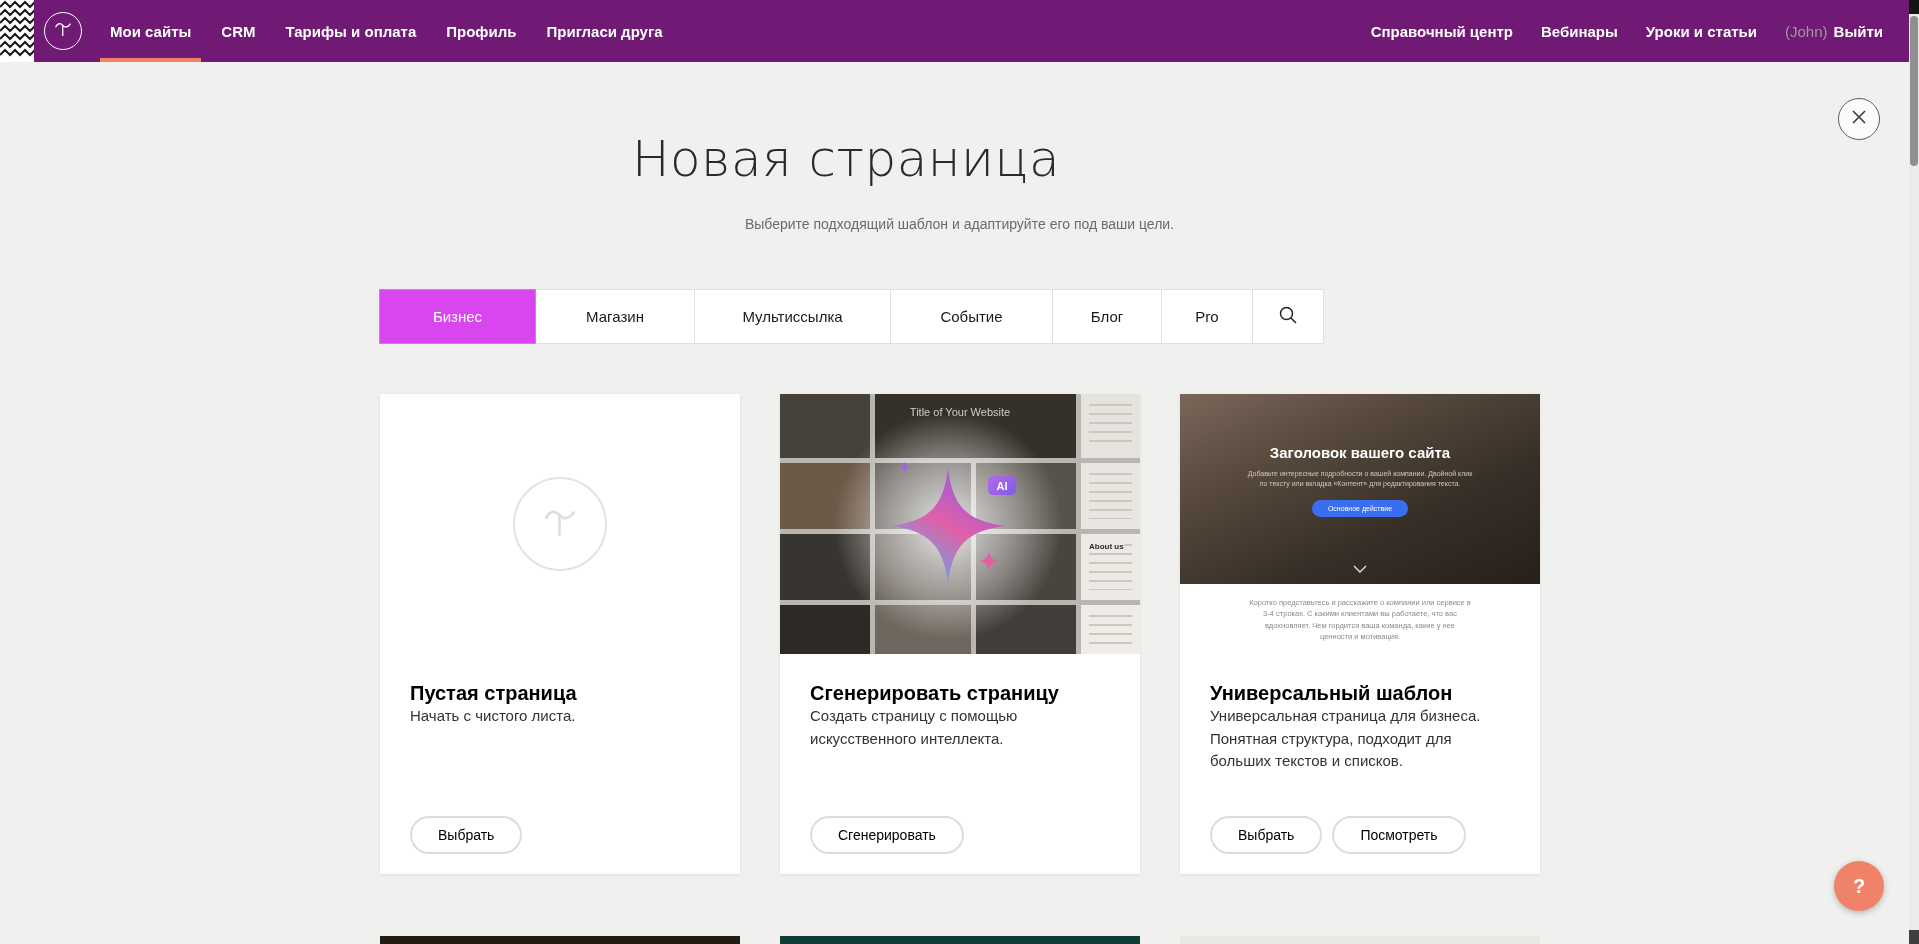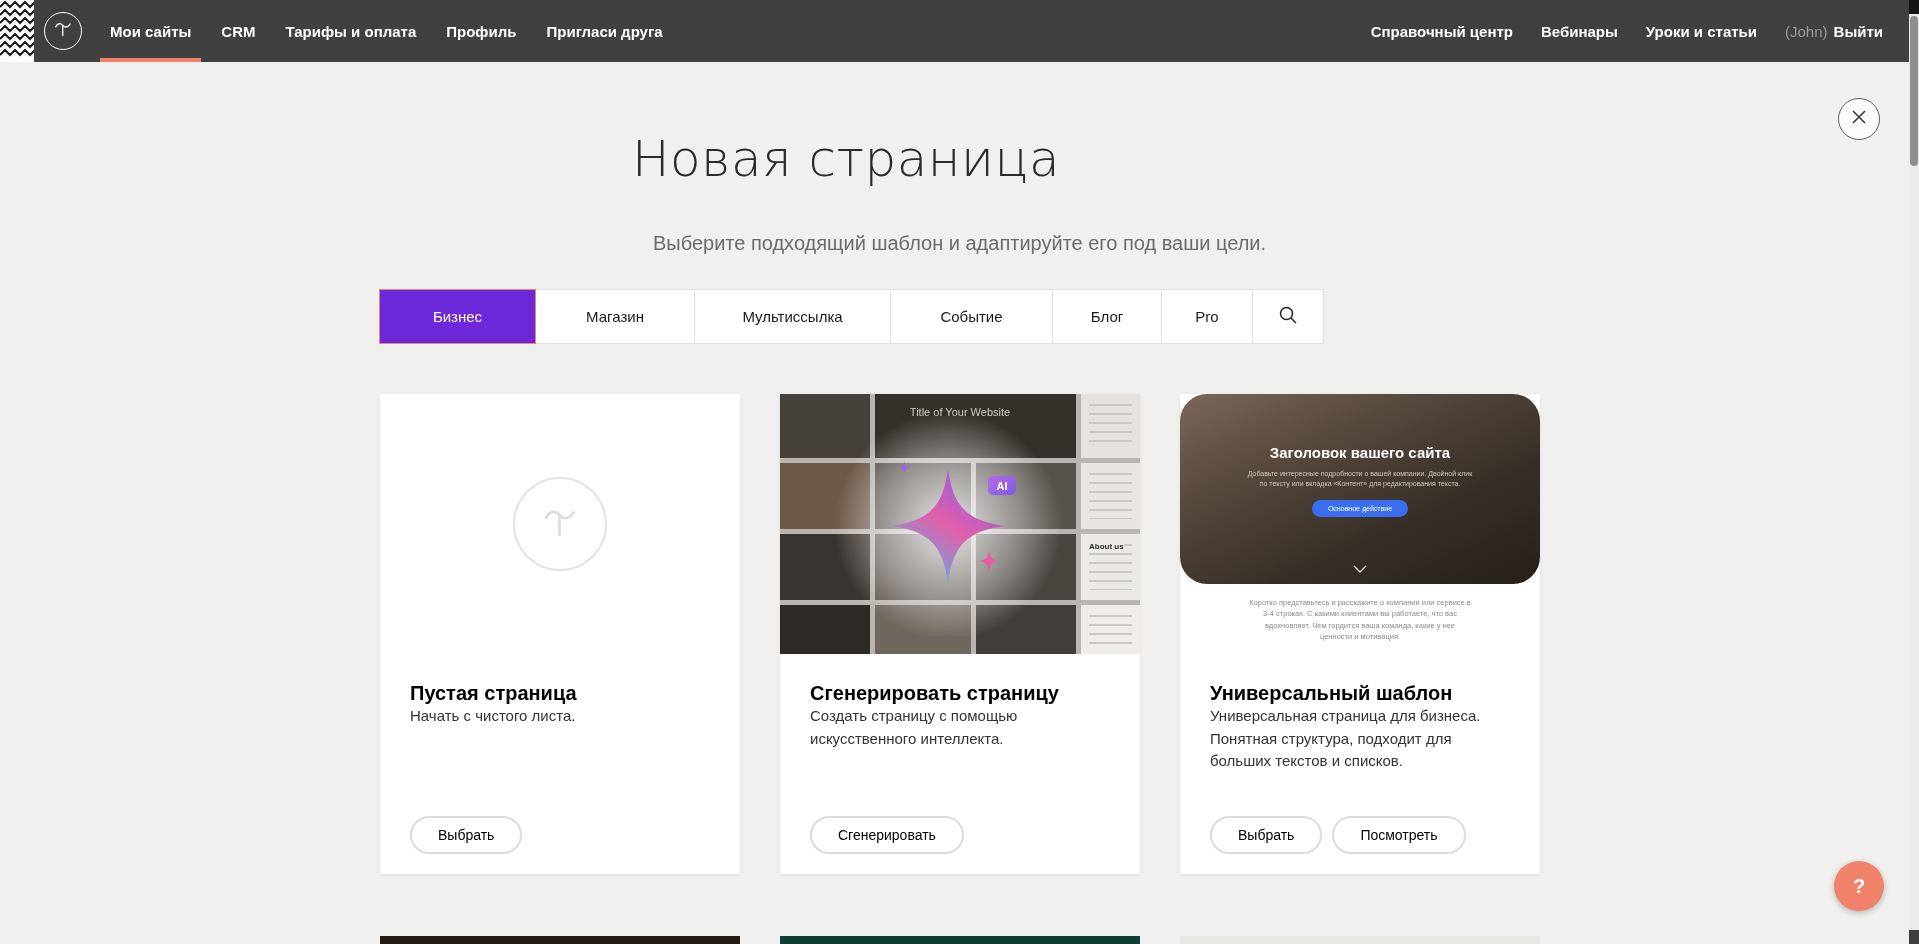--- a/index.html
+++ b/index.html
@@ -1,20 +1,20 @@
 <!DOCTYPE html>
 <html><head>
 <meta charset="utf-8">
 <style>
   html,body{margin:0;padding:0;}
   body{font-family:"Liberation Sans",sans-serif;background:#e9e9e9;}
   .screen{position:relative;width:1919px;height:944px;background:#f0f0ef;overflow:hidden;}
 
   
-  .header{position:absolute;top:0;left:0;width:1919px;height:62px;background:#404040;
+  .header{position:absolute;top:0;left:0;width:1919px;height:62px;background:#701a75;
           display:flex;align-items:center;padding:0 36px 0 44px;box-sizing:border-box;z-index:10;}
   .logo-btn{width:36px;height:36px;border:1.5px solid #fff;border-radius:50%;margin-right:28px;
             flex:none;display:flex;align-items:center;justify-content:center;cursor:pointer;}
   .nav{display:flex;gap:30px;height:100%;align-items:stretch;}
   .nav-item{position:relative;display:flex;align-items:center;color:#fff;font-size:15px;
             font-weight:700;cursor:pointer;white-space:nowrap;}
   .nav-item.active::after{content:"";position:absolute;left:-10px;right:-10px;bottom:0;height:4px;background:#f0826a;}
   .nav-right{margin-left:auto;display:flex;gap:28px;height:100%;align-items:center;}
   .user-chunk{display:flex;gap:6px;align-items:center;}
   .user-name{color:#9a9a9a;font-weight:400;}
@@ -28,29 +28,29 @@
   .scroll-thumb{position:absolute;top:16px;left:1px;width:8px;height:150px;background:#8f8f8f;border-radius:4px;}
   .scroll-arrow-bottom{position:absolute;bottom:0;left:0;width:10px;height:14px;background:#3f3f3f;}
 
   
   .close-btn{position:absolute;left:1838px;top:98px;width:42px;height:42px;border-radius:50%;
              background:#fbfbfb;border:1.5px solid #5f5f5f;box-sizing:border-box;cursor:pointer;
              display:flex;align-items:center;justify-content:center;z-index:30;}
   .page-title{position:absolute;top:130px;left:0;width:1692px;text-align:center;
               font-size:50px;font-weight:300;color:#2a2a2a;letter-spacing:.5px;
               font-family:"DejaVu Sans",sans-serif;}
-  .page-subtitle{position:absolute;top:232px;left:0;width:1919px;text-align:center;
-                 font-size:20px;color:#6b6b6b;font-weight:400;}
+  .page-subtitle{position:absolute;top:216px;left:0;width:1919px;text-align:center;
+                 font-size:14px;color:#6b6b6b;font-weight:400;}
 
   
   .tabs{position:absolute;top:289px;left:380px;width:1160px;height:55px;display:flex;}
   .tab{display:flex;align-items:center;justify-content:center;background:#fff;
        border:1px solid #e0e0e0;margin-left:-1px;font-size:15px;color:#1a1a1a;
        cursor:pointer;box-sizing:border-box;}
-  .tab.active{background:#6d28d9;border-color:#f0826a;color:#fff;z-index:2;}
+  .tab.active{background:#d946ef;border-color:#f0826a;color:#fff;z-index:2;}
   .w1{width:157px}.w2{width:160px}.w3{width:197px}.w4{width:190px}
   .w5{width:163px}.w6{width:110px}.w7{width:92px}.w8{width:72px}
 
   
   .cards{position:absolute;top:394px;left:380px;width:1160px;display:grid;
          grid-template-columns:repeat(3,360px);gap:40px;}
   .card{position:relative;height:480px;background:#fff;box-shadow:0 1px 3px rgba(0,0,0,.08);}
   .preview{position:relative;height:260px;overflow:hidden;}
   .card-body{padding:28px 30px 0;}
   .card-title{font-size:20px;font-weight:700;color:#000;}
@@ -82,21 +82,21 @@
   .sparkle-main{position:absolute;left:108px;top:72px;width:120px;height:120px;z-index:4;}
   .sparkle-small{position:absolute;left:198px;top:156px;width:22px;height:22px;z-index:4;}
   .sparkle-tiny{position:absolute;left:118px;top:66px;width:13px;height:13px;z-index:4;}
   .ai-badge{position:absolute;left:208px;top:82px;width:28px;height:19px;border-radius:5px;z-index:5;
             background:linear-gradient(135deg,#b46ae8,#7e5ce6);color:#fff;font-size:11px;font-weight:700;
             display:flex;align-items:center;justify-content:center;}
 
   
   .tpl-hero{height:190px;background:linear-gradient(155deg,#7a675a 0%,#584a3d 30%,#372f27 65%,#262019 100%);
             display:flex;flex-direction:column;align-items:center;text-align:center;
-            padding:50px 30px 0;box-sizing:border-box;position:relative;border-radius:27px;}
+            padding:50px 30px 0;box-sizing:border-box;position:relative;}
   .tpl-hero-title{color:#fff;font-size:15px;font-weight:700;}
   .tpl-hero-sub{color:#cfc8bd;font-size:7px;line-height:1.45;margin-top:8px;width:78%;}
   .tpl-hero-btn{margin-top:11px;height:17px;padding:0 16px;border-radius:9px;background:#3a6ef0;
                 color:#fff;font-size:7px;display:flex;align-items:center;}
   .tpl-chevron{position:absolute;bottom:7px;left:50%;transform:translateX(-50%);opacity:.85;}
   .tpl-body{height:70px;padding:13px 68px 0;font-size:7.5px;color:#8a8a8a;
             text-align:center;line-height:1.5;overflow:hidden;}
 
   
   .next-row{position:absolute;top:936px;left:380px;width:1160px;display:grid;

